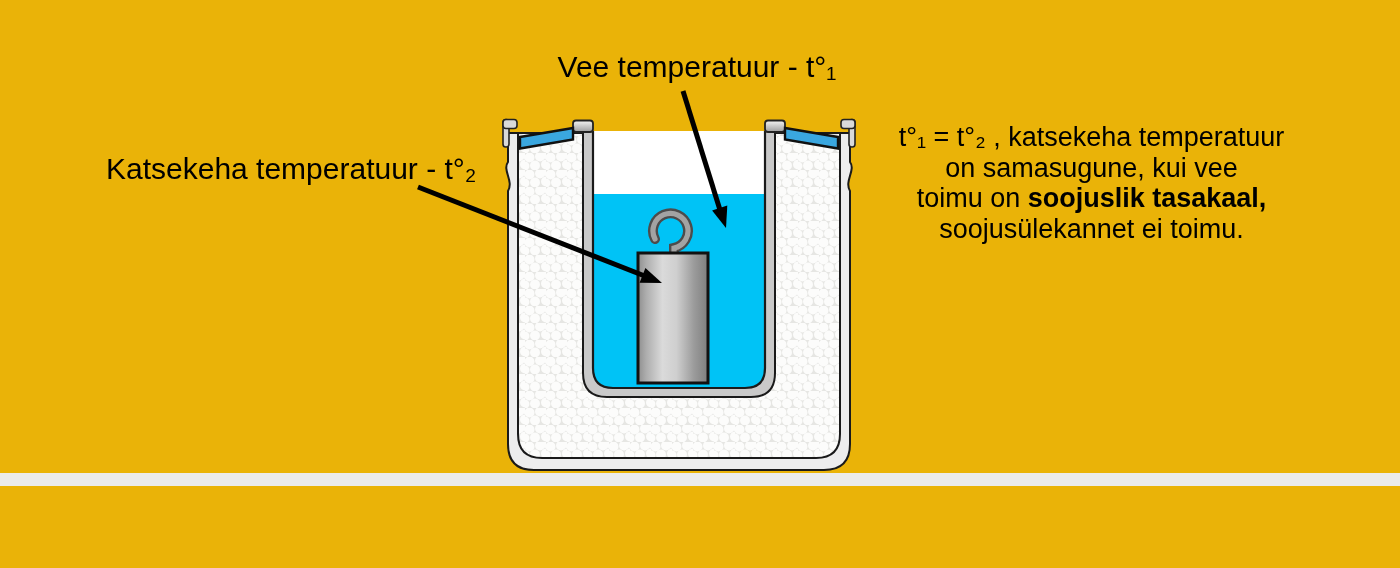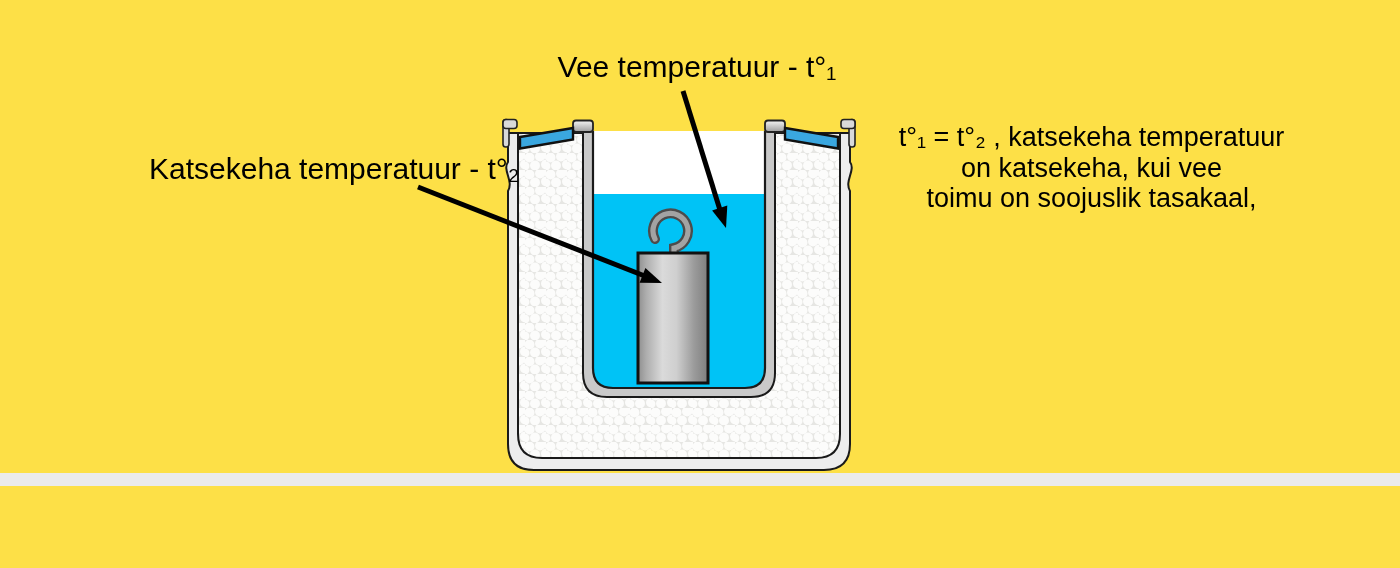--- a/index.html
+++ b/index.html
@@ -5,21 +5,21 @@
   html, body {
     margin: 0;
     padding: 0;
     background: #ffffff;
     font-family: "Liberation Sans", "DejaVu Sans", sans-serif;
   }
   .stage {
     position: relative;
     width: 1400px;
     height: 568px;
-    background: #fde047;
+    background: #eab308;
     overflow: hidden;
   }
   .diagram-svg {
     position: absolute;
     left: 0;
     top: 0;
     width: 1400px;
     height: 568px;
   }
   .text-label {
@@ -32,34 +32,33 @@
   .label-top {
     left: 497px;
     top: 50px;
     width: 400px;
     text-align: center;
   }
   .label-left {
     left: 106px;
     top: 152px;
     text-align: right;
-    margin-left: 43px;
   }
   .caption {
     position: absolute;
     left: 864px;
     top: 122px;
     width: 455px;
     text-align: center;
     color: #000000;
     font-size: 27px;
     line-height: 30.5px;
   }
   .caption .cap-line { display: block; }
-  .caption .bold { font-weight: normal; }
+  .caption .bold { font-weight: bold; }
 </style>
 </head>
 <body>
 
 <div class="stage">
 
   <svg class="diagram-svg" viewBox="0 0 1400 568">
     <defs>
       <pattern id="foam" width="21" height="17" patternUnits="userSpaceOnUse">
         <rect width="21" height="17" fill="#e6e6e3"></rect>
@@ -130,17 +129,18 @@
       <polygon points="662,283 639.6,282.8 645.4,267.9" fill="#000000"></polygon>
     </g>
   </svg>
 
   <div class="text-label label-top">Vee temperatuur - t°₁</div>
 
   <div class="text-label label-left">Katsekeha temperatuur - t°₂</div>
 
   <div class="caption">
     <span class="cap-line">t°₁ = t°₂ , katsekeha temperatuur</span>
-    <span class="cap-line">on katsekeha, kui vee</span>
+    <span class="cap-line">on samasugune, kui vee</span>
     <span class="cap-line"><span>toimu on </span><span class="bold">soojuslik tasakaal,</span></span>
+    <span class="cap-line">soojusülekannet ei toimu.</span>
   </div>
 
 </div>
 
 </body></html>

